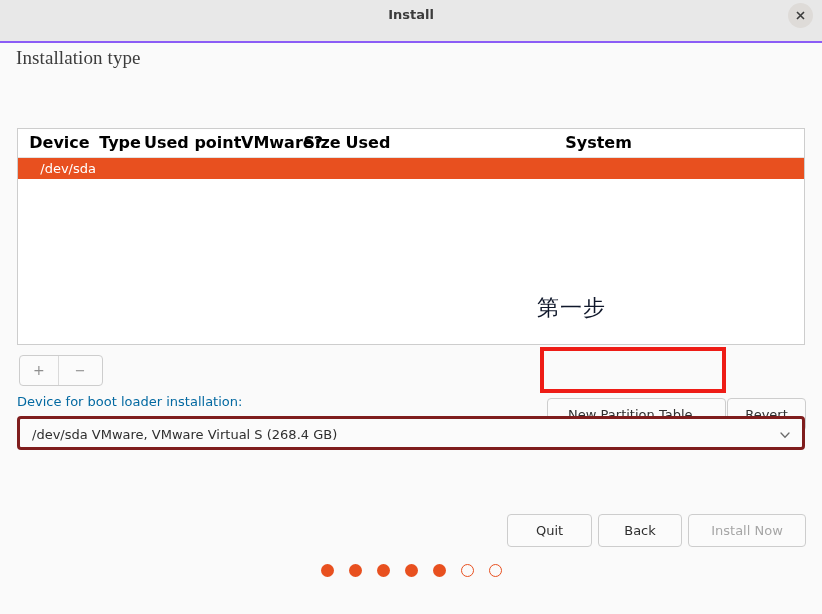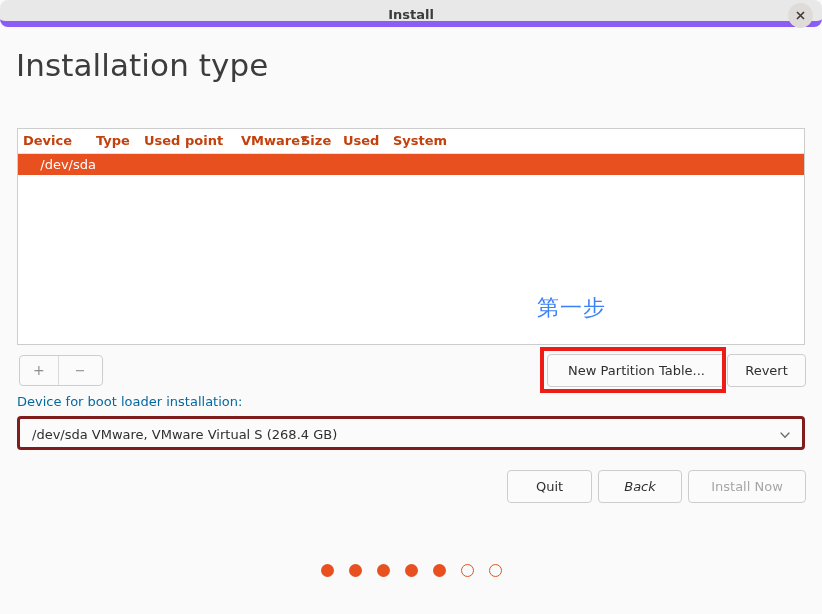--- a/index.html
+++ b/index.html
@@ -15,25 +15,24 @@
     color: #3b3b3b;
     overflow: hidden;
     position: relative;
   }
 
   
   #titlebar {
     position: absolute;
     left: 0; top: 0;
     width: 822px;
-    height: 27px;
+    height: 43px;
     background: #e8e8e8;
-    border-bottom: 6px solid #8b5cf6;
-    box-sizing: border-box;
-    border-radius: 8px;
+    border-bottom: 2px solid #8b5cf6;
+    box-sizing: border-box;
   }
   #titlebar-title {
     position: absolute;
     left: 0; top: 0;
     width: 822px;
     line-height: 30px;
     text-align: center;
     font-size: 13px;
     font-weight: bold;
     color: #3c3c3c;
@@ -50,48 +49,49 @@
     padding: 0;
     cursor: pointer;
   }
   #close-button svg { display:block; margin: 5px auto; }
 
   
   #page-title {
     position: absolute;
     left: 16px;
     top: 47px;
-    font-size: 31px;
+    font-size: 19px;
     font-weight: 400;
     color: #3c3c3c;
     letter-spacing: 0.1px;
+    font-family: Liberation Serif, serif;
   }
 
   
   #partition-panel {
     position: absolute;
     left: 17px;
     top: 128px;
     width: 788px;
     height: 217px;
     background: #ffffff;
     border: 1px solid #cdcdcd;
     box-sizing: border-box;
     overflow: hidden;
   }
   #partition-table {
     width: 100%;
     border-collapse: collapse;
     table-layout: fixed;
   }
   #partition-table th {
-    text-align: left;
-    font-size: 13px;
+    text-align: center;
+    font-size: 16px;
     font-weight: bold;
-    color: #c2410c;
+    color: #000000;
     padding: 4px 0 5px 0;
     background: #ffffff;
     border-bottom: 1px solid #e2e2e2;
     white-space: nowrap;
   }
   #partition-table td {
     font-size: 13px;
     padding: 3px 0;
     white-space: nowrap;
     text-align: right;
@@ -143,20 +143,21 @@
     position: absolute;
     background: #fbfbfb;
     border: 1px solid #cdcdcd;
     border-radius: 4px;
     font-family: inherit;
     font-size: 13px;
     color: #2f2f2f;
     cursor: pointer;
     box-sizing: border-box;
     padding: 0;
+    margin-top: 44px;
   }
   .btn.disabled { color: #a6a6a6; cursor: default; }
 
   #new-partition-table-button {
     left: 547px; top: 354px; width: 179px; height: 33px;
   }
   #revert-button {
     left: 727px; top: 354px; width: 79px; height: 33px;
   }
 
@@ -169,21 +170,21 @@
     height: 46px;
     border: 4px solid #ee1c16;
     box-sizing: border-box;
     pointer-events: none;
   }
   #annotation-text {
     position: absolute;
     left: 537px;
     top: 293px;
     font-size: 22px;
-    color: #3b82f6;
+    color: #0f172a;
     letter-spacing: 1px;
     text-shadow: 0 0 1px rgba(255,255,255,0.9);
     font-family: "DejaVu Sans", "Liberation Sans", sans-serif;
   }
 
   
   #bootloader-label {
     position: absolute;
     left: 17px;
     top: 394px;
@@ -211,21 +212,21 @@
     color: #2f2f2f;
   }
   #bootloader-chevron {
     position: absolute;
     right: 10px;
     top: 9px;
   }
 
   
   #quit-button        { left: 507px; top: 470px; width: 85px; height: 33px; }
-  #back-button        { left: 598px; top: 470px; width: 84px; height: 33px; font-style: italic; }
+  #back-button        { left: 598px; top: 470px; width: 84px; height: 33px; }
   #install-now-button { left: 688px; top: 470px; width: 118px; height: 33px; }
 
   
   #progress-dots {
     position: absolute;
     left: 0;
     top: 563px;
     width: 822px;
     height: 14px;
     display: flex;

